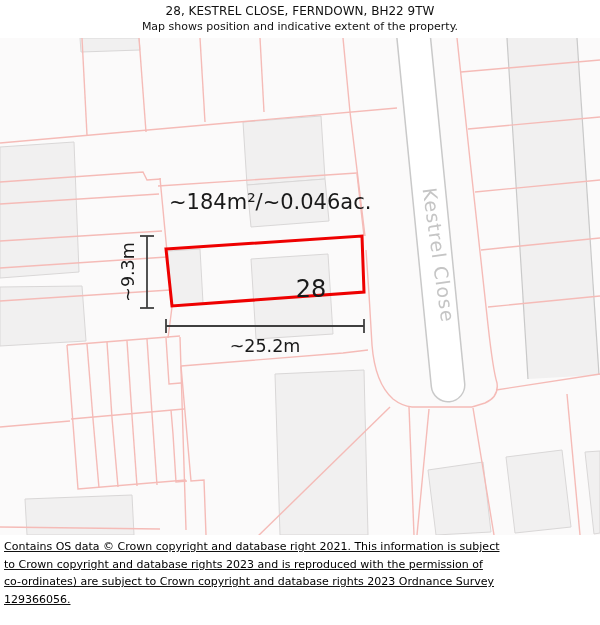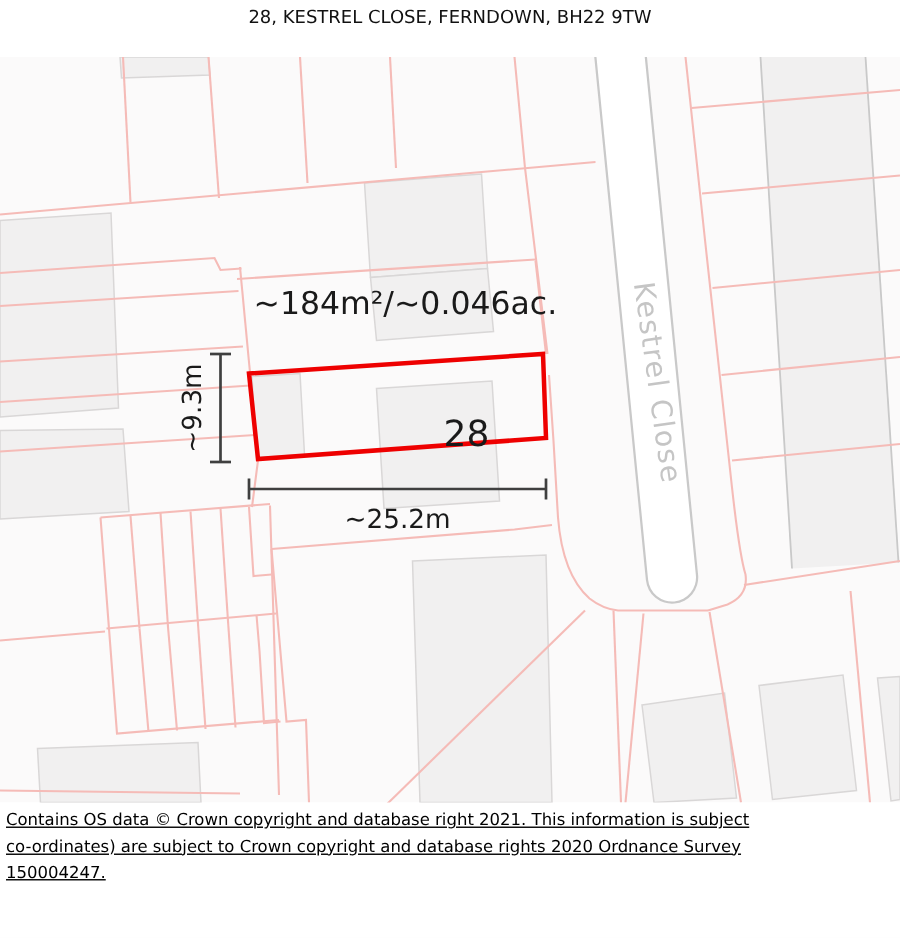--- a/index.html
+++ b/index.html
@@ -20,20 +20,21 @@
   .maplabel{fill:#1a1a1a;}
   .roadlabel{fill:var(--roadtext,#c5c5c5);letter-spacing:1px;}
   .footer{padding:3px 0 0 4px;text-decoration:underline;}
   .footer div{font-size:11px;line-height:17.5px;white-space:nowrap;color:#000;}
 </style>
 </head>
 <body>
 
 <div class="header">
   <div class="title-line1">28, KESTREL CLOSE, FERNDOWN, BH22 9TW</div>
+  <div class="title-line2">Map shows position and indicative extent of the property.</div>
 </div>
 
 <div class="map-wrap">
 <svg width="600" height="497" viewBox="0 38 600 497" xmlns="http://www.w3.org/2000/svg">
 
   <rect x="0" y="38" width="600" height="497" fill="#fbfafa"></rect>
 
   <g>
     <path class="band" d="M507,38 L577,38 L599,375 L528,379 Z"></path>
     <path class="band-edge" d="M507,38 L528,379"></path>
@@ -125,15 +126,16 @@
 
   <text class="maplabel" x="169" y="209" font-size="21">~184m²/~0.046ac.</text>
   <text class="maplabel" x="311" y="297" font-size="24" text-anchor="middle">28</text>
   <text class="maplabel" x="265" y="352" font-size="17.5" text-anchor="middle">~25.2m</text>
   <text class="maplabel" font-size="17.5" text-anchor="middle" transform="translate(134,272) rotate(-90)">~9.3m</text>
 </svg>
 </div>
 
 <div class="footer">
   <div>Contains OS data © Crown copyright and database right 2021. This information is subject</div>
-  <div>co-ordinates) are subject to Crown copyright and database rights 2020 Ordnance Survey</div>
-  <div>150004247.</div>
+  <div>to Crown copyright and database rights 2023 and is reproduced with the permission of</div>
+  <div>co-ordinates) are subject to Crown copyright and database rights 2023 Ordnance Survey</div>
+  <div>129366056.</div>
 </div>
 
 </body></html>

